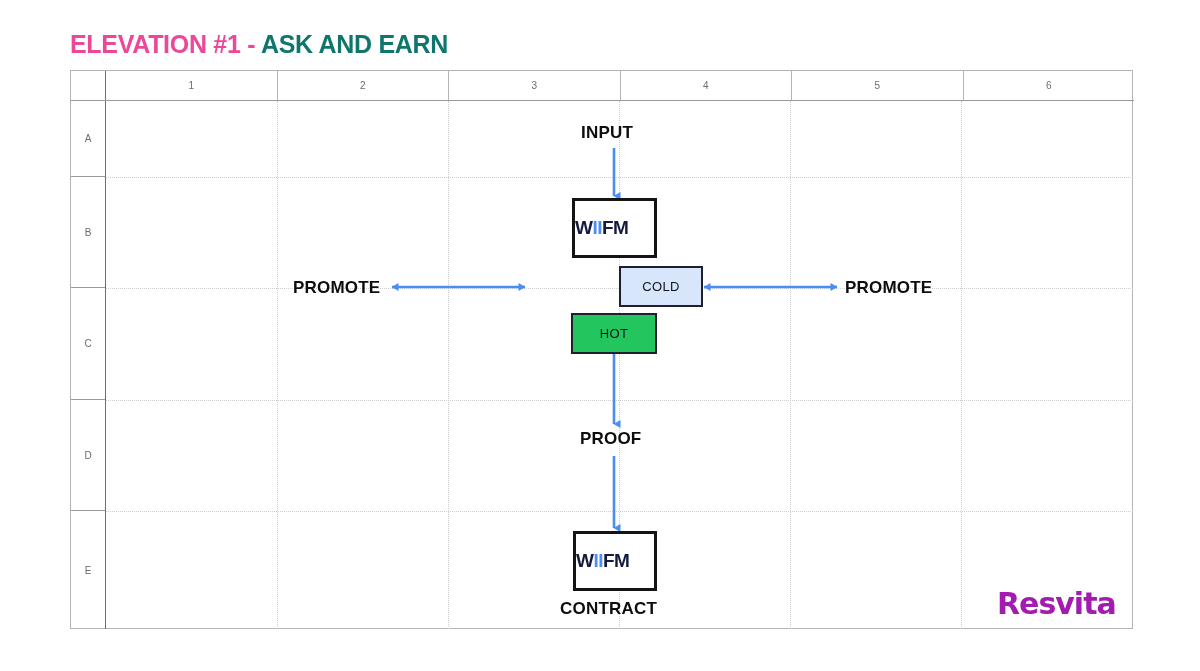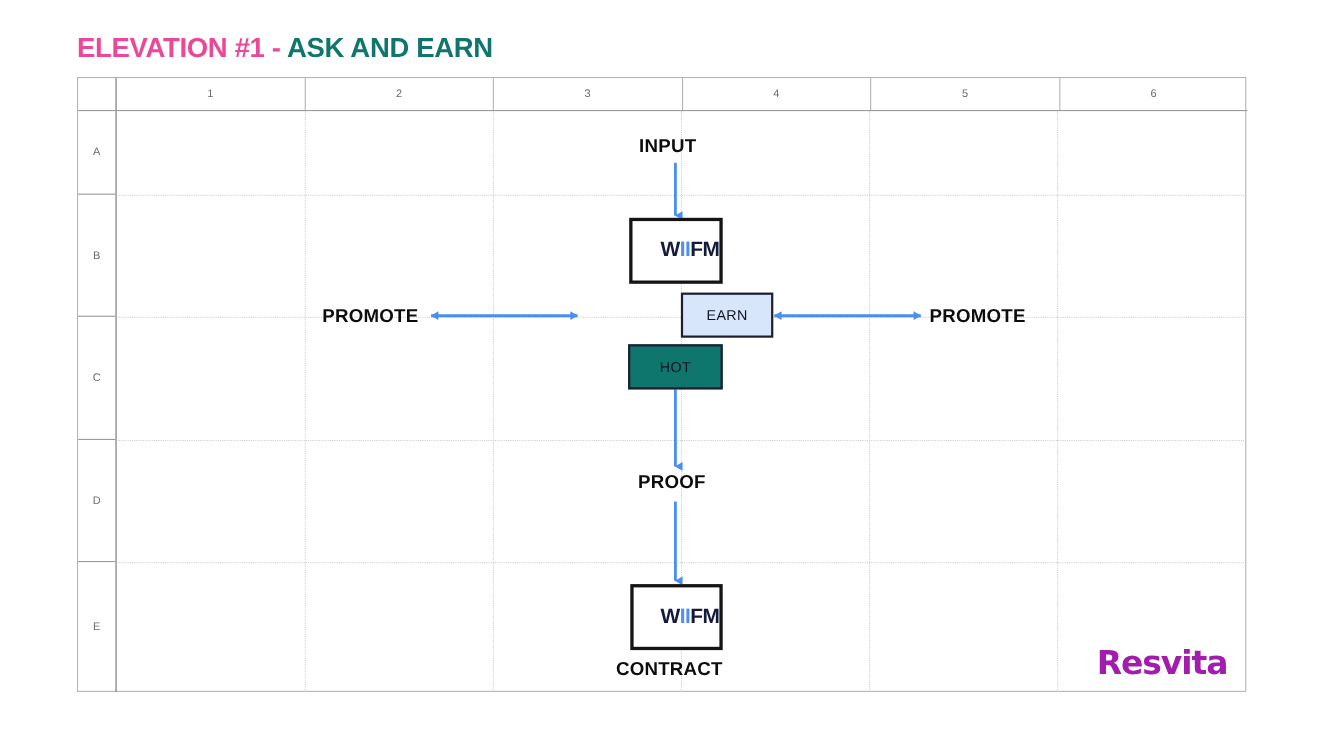--- a/index.html
+++ b/index.html
@@ -123,21 +123,21 @@
     white-space: nowrap;
   }
 
   
   .wiifm-box {
     position: absolute;
     background: #ffffff;
     border: 3px solid #141414;
     display: flex;
     align-items: center;
-    justify-content: flex-end;
+    justify-content: flex-start;
   }
   .wiifm-text {
     font-size: 19px;
     font-weight: bold;
     letter-spacing: -0.5px;
   }
   .wiifm-text .w-dark { color: #141a3c; }
   .wiifm-text .w-accent { color: #4f8ef7; }
 
   
@@ -146,21 +146,21 @@
     border: 2px solid #1f1f2e;
     display: flex;
     align-items: center;
     justify-content: center;
     font-size: 13px;
     color: #13131f;
     letter-spacing: 0.3px;
   }
   #box-warm { background: #74aaf0; }
   #box-cold { background: #d7e6fb; }
-  #box-hot  { background: #0f766e; }
+  #box-hot  { background: #22c55e; }
 
   
   #arrows {
     position: absolute;
     left: 0; top: 0;
     width: 1200px;
     height: 671px;
   }
 
   
@@ -247,21 +247,21 @@
   <div class="wiifm-box" style="left:572px; top:198px; width:85px; height:60px">
     <span class="wiifm-text"><span class="w-dark">W</span><span class="w-accent">II</span><span class="w-dark">FM</span></span>
   </div>
 
   <div class="lbl" style="left:293px; top:278px">PROMOTE</div>
 
   <div class="lbl" style="left:845px; top:278px">PROMOTE</div>
 
 
   <div class="temp-box" id="box-cold" style="left:619px; top:266px; width:84px; height:41px">
-    <span>EARN</span>
+    <span>COLD</span>
   </div>
 
   <div class="temp-box" id="box-hot" style="left:571px; top:313px; width:86px; height:41px">
     <span>HOT</span>
   </div>
 
   <div class="lbl" style="left:580px; top:429px">PROOF</div>
 
   <div class="wiifm-box" style="left:573px; top:531px; width:84px; height:60px">
     <span class="wiifm-text"><span class="w-dark">W</span><span class="w-accent">II</span><span class="w-dark">FM</span></span>

